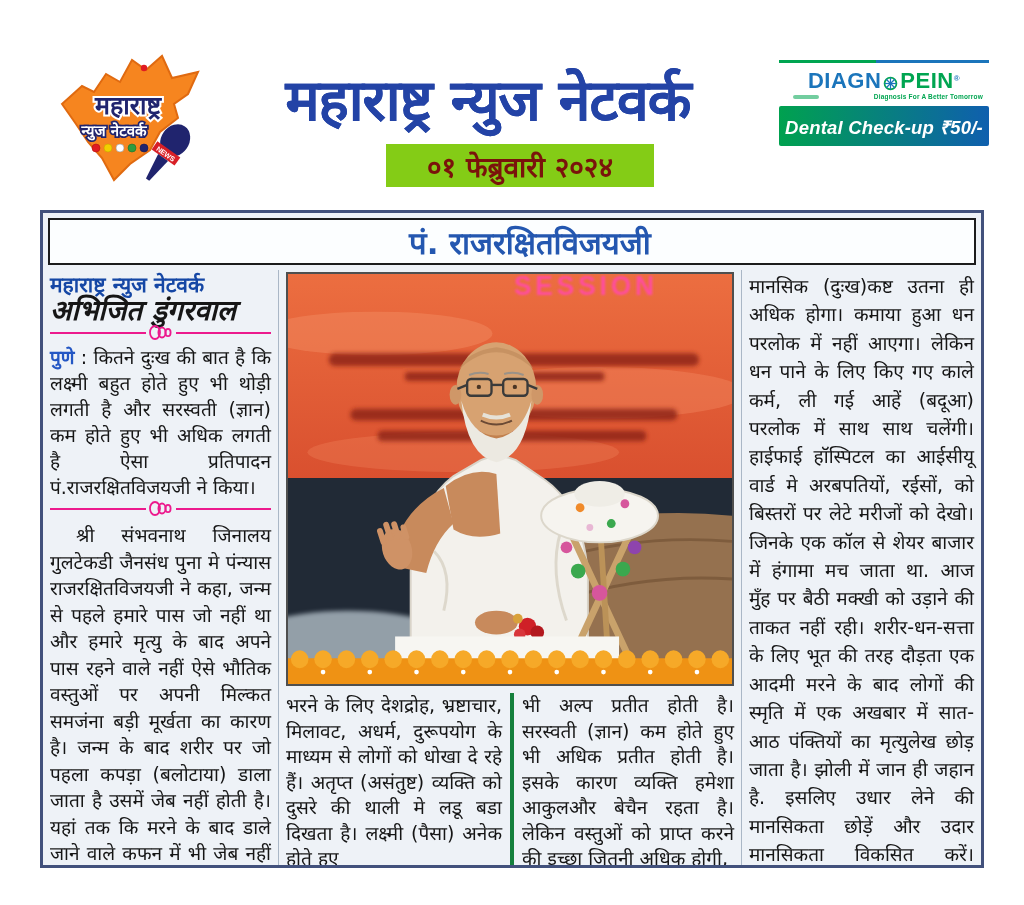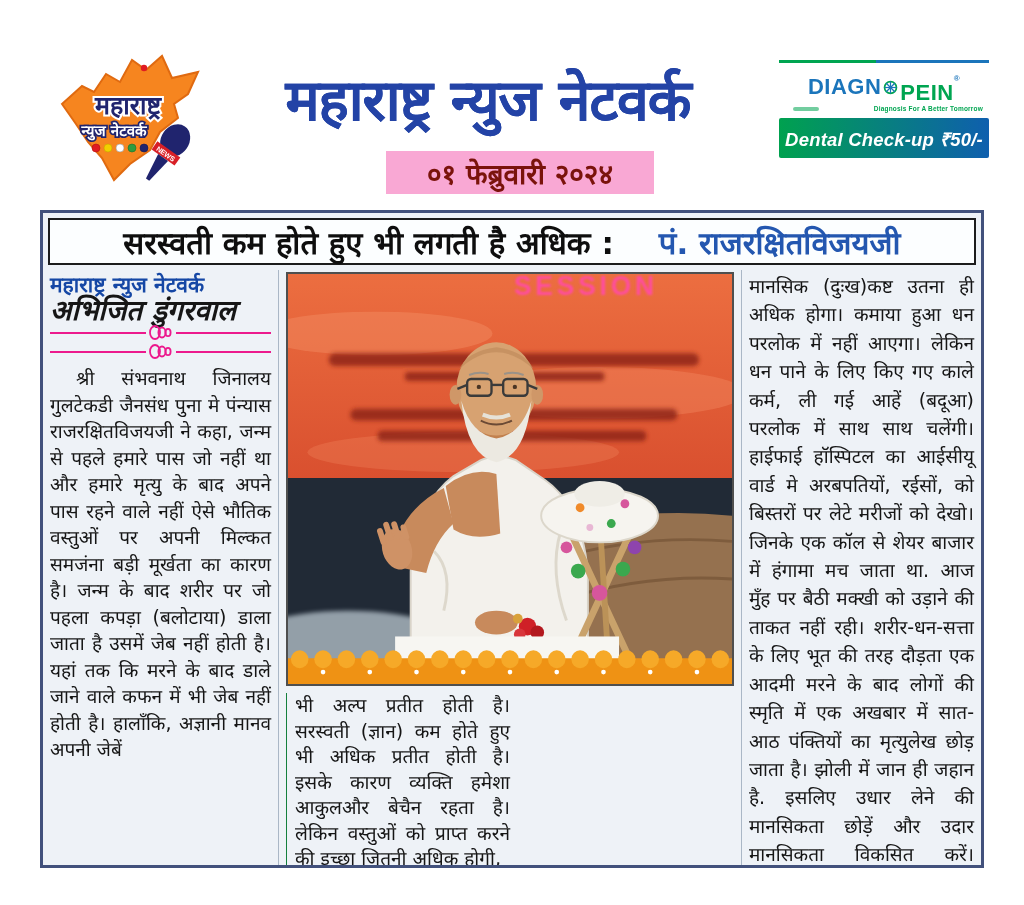--- a/index.html
+++ b/index.html
@@ -10,29 +10,29 @@
   }
   
   .logo-wrap { position:absolute; left:52px; top:42px; width:158px; height:148px; }
   .main-title {
     position:absolute; left:196px; top:52px; width:584px; height:92px;
     display:flex; align-items:center; justify-content:center;
     font-size:57px; font-weight:700; color:#2343a6; letter-spacing:-1px;
     text-shadow:0 0 0 #2343a6;
   }
   .date-bar {
-    position:absolute; left:386px; top:151px; width:268px; height:43px;
-    background:#f9a8d4; color:#7a130b; font-size:28px; font-weight:700;
+    position:absolute; left:386px; top:144px; width:268px; height:43px;
+    background:#84cc16; color:#7a130b; font-size:28px; font-weight:700;
     display:flex; align-items:center; justify-content:center;
   }
   .ad { position:absolute; left:779px; top:60px; width:210px; }
   .ad-rule { height:3px; background:linear-gradient(90deg,#00a551 0 46%,#1b75bb 46% 100%); margin-bottom:7px; }
-  .ad-brand { display:flex; align-items:center; justify-content:center; font-weight:800; font-size:22px; letter-spacing:.5px; line-height:22px; font-family:"Liberation Sans",sans-serif;}
+  .ad-brand { display:flex; align-items:flex-end; justify-content:center; font-weight:800; font-size:22px; letter-spacing:.5px; line-height:22px; font-family:"Liberation Sans",sans-serif;}
   .ad-brand .b-blue { color:#1b75bb; }
-  .ad-brand .b-green { color:#00a551;margin-top:12px; }
+  .ad-brand .b-green { color:#00a551; }
   .ad-brand .reg { font-size:8px; color:#1b75bb; align-self:flex-start; margin-top:-2px;}
   .ad-flower { width:17px; height:17px; margin:0 1px; }
   .ad-sub { display:flex; justify-content:space-between; align-items:center; padding:1px 6px 0 14px; }
   .ad-fineprint { width:26px; height:4px; background:#00a551; opacity:.55; filter:blur(.6px); border-radius:2px;}
   .ad-tagline { font-size:6.5px; color:#00a551; font-weight:700; letter-spacing:.2px; font-family:"Liberation Sans",sans-serif;}
   .ad-offer {
     margin-top:6px; height:40px; border-radius:2px;
     background:linear-gradient(90deg,#00a14f,#0f5fae);
     color:#fff; font-weight:800; font-style:italic; font-size:18.5px;
     display:flex; align-items:center; justify-content:center; letter-spacing:.2px;
@@ -65,21 +65,21 @@
   .lead { font-size:19px; line-height:26px; text-align:justify; }
   .lead .city { color:#2457c4; font-weight:700; }
   .body-text { font-size:19px; line-height:26.5px; text-align:justify; }
   .indent { text-indent:26px; margin-top:6px; }
   .photo {
     height:414px; border:2px solid #4f4f4f; position:relative; overflow:hidden; background:#d95c35;
   }
   .photo svg { display:block; width:100%; height:100%; }
   .sub-cols { display:grid; grid-template-columns:1fr 1fr; margin-top:7px; }
   .sub-col-a { padding-right:8px; }
-  .sub-col-b { padding-left:8px; border-left:1px solid #15803d; }
+  .sub-col-b { padding-left:8px; border-left:4px solid #15803d; }
   .sub-cols p { font-size:19px; line-height:25.5px; text-align:justify; }
   .col-right p { font-size:19px; line-height:28.4px; text-align:justify; }
 </style>
 </head>
 <body>
 
 <div class="page">
 
   <div class="logo-wrap">
     <svg viewBox="0 0 158 148">
@@ -128,40 +128,40 @@
     <div class="ad-sub">
       <span class="ad-fineprint"></span>
       <span class="ad-tagline">Diagnosis For A Better Tomorrow</span>
     </div>
     <div class="ad-offer">Dental Check-up ₹50/-</div>
   </div>
 
   <div class="article-box">
 
     <div class="headline">
-      <span>सरस्वती कम होते हुए भी लगती है अधिक :</span>
       <span class="hl-blue">पं. राजरक्षितविजयजी</span>
     </div>
 
     <div class="content">
 
       <div class="col col-left">
         <div class="byline-org">महाराष्ट्र न्युज नेटवर्क</div>
         <div class="byline-rep">अभिजित डुंगरवाल</div>
         <div class="divider">
           <span class="d-line"></span>
           <svg class="d-orn" viewBox="0 0 30 15">
             <g fill="none" stroke="#ec1a8d" stroke-width="1.8">
               <ellipse cx="9" cy="7.5" rx="5" ry="6.5"></ellipse>
               <ellipse cx="16" cy="7.5" rx="3.6" ry="5"></ellipse>
               <ellipse cx="22" cy="7.5" rx="2.6" ry="3.6"></ellipse>
             </g>
           </svg>
           <span class="d-line"></span>
         </div>
+        <p class="lead"><span class="city">पुणे</span><span> : कितने दुःख की बात है कि लक्ष्मी बहुत होते हुए भी थोड़ी लगती है और सरस्वती (ज्ञान) कम होते हुए भी अधिक लगती है ऐसा प्रतिपादन पं.राजरक्षितविजयजी ने किया।</span></p>
         <div class="divider">
           <span class="d-line"></span>
           <svg class="d-orn" viewBox="0 0 30 15">
             <g fill="none" stroke="#ec1a8d" stroke-width="1.8">
               <ellipse cx="9" cy="7.5" rx="5" ry="6.5"></ellipse>
               <ellipse cx="16" cy="7.5" rx="3.6" ry="5"></ellipse>
               <ellipse cx="22" cy="7.5" rx="2.6" ry="3.6"></ellipse>
             </g>
           </svg>
           <span class="d-line"></span>
@@ -307,20 +307,23 @@
                   <circle cx="228" cy="402" r="2.4"></circle>
                   <circle cx="276" cy="402" r="2.4"></circle>
                 <circle cx="324" cy="402" r="2.4"></circle>
                   <circle cx="372" cy="402" r="2.4"></circle>
                   <circle cx="420" cy="402" r="2.4"></circle>
               </g>
             </g>
           </svg>
         </div>
         <div class="sub-cols">
+          <div class="sub-col-a">
+            <p>भरने के लिए देशद्रोह, भ्रष्टाचार, मिलावट, अधर्म, दुरूपयोग के माध्यम से लोगों को धोखा दे रहे हैं। अतृप्त (असंतुष्ट) व्यक्ति को दुसरे की थाली मे लडू बडा दिखता है। लक्ष्मी (पैसा) अनेक होते हुए</p>
+          </div>
           <div class="sub-col-b">
             <p>भी अल्प प्रतीत होती है। सरस्वती (ज्ञान) कम होते हुए भी अधिक प्रतीत होती है। इसके कारण व्यक्ति हमेशा आकुलऔर बेचैन रहता है। लेकिन वस्तुओं को प्राप्त करने की इच्छा जितनी अधिक होगी,</p>
           </div>
         </div>
       </div>
 
       <div class="col col-right">
         <p>मानसिक (दुःख)कष्ट उतना ही अधिक होगा। कमाया हुआ धन परलोक में नहीं आएगा। लेकिन धन पाने के लिए किए गए काले कर्म, ली गई आहें (बदूआ) परलोक में साथ साथ चलेंगी। हाईफाई हॉस्पिटल का आईसीयू वार्ड मे अरबपतियों, रईसों, को बिस्तरों पर लेटे मरीजों को देखो। जिनके एक कॉल से शेयर बाजार में हंगामा मच जाता था. आज मुँह पर बैठी मक्खी को उड़ाने की ताकत नहीं रही। शरीर-धन-सत्ता के लिए भूत की तरह दौड़ता एक आदमी मरने के बाद लोगों की स्मृति में एक अखबार में सात-आठ पंक्तियों का मृत्युलेख छोड़ जाता है।  झोली में जान ही जहान है. इसलिए उधार लेने की मानसिकता छोड़ें और उदार मानसिकता विकसित करें। प्रतिदिन दयालुता का एक कार्य करने का संकल्प लें।</p>
       </div>
 

